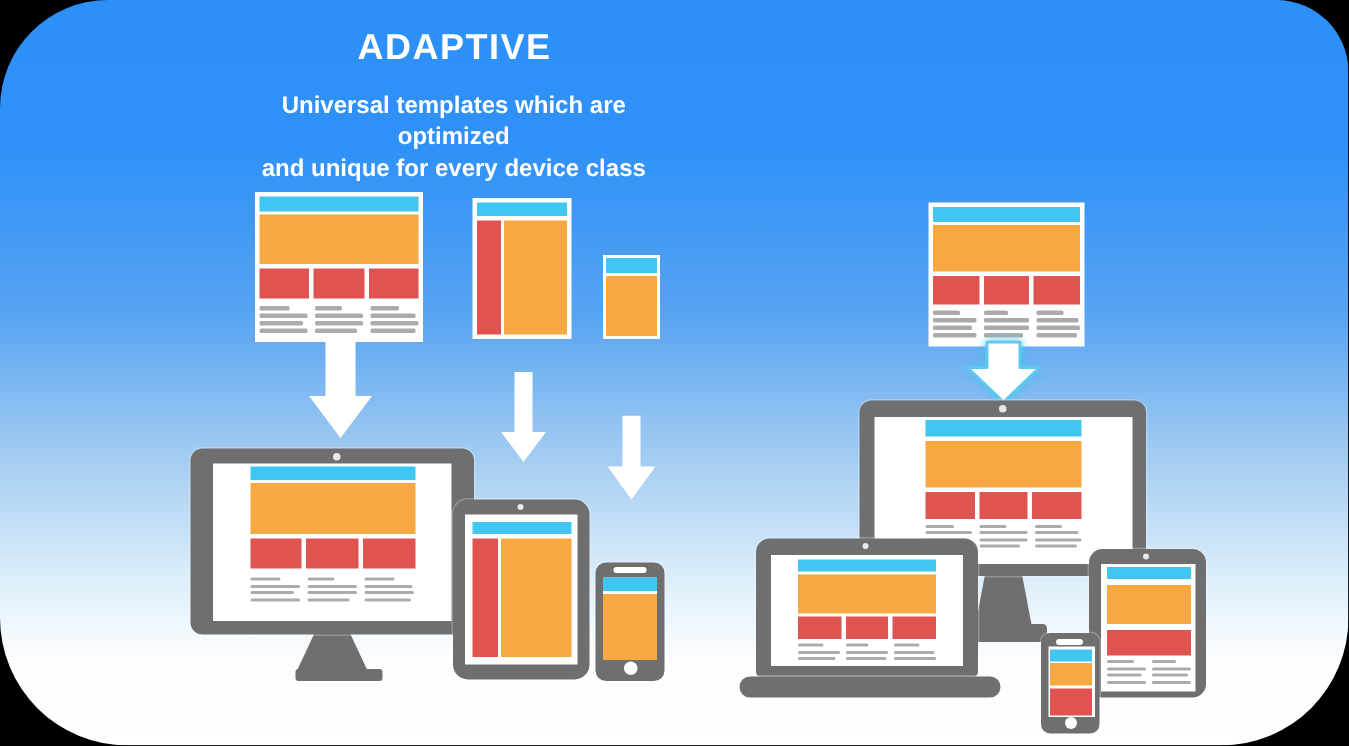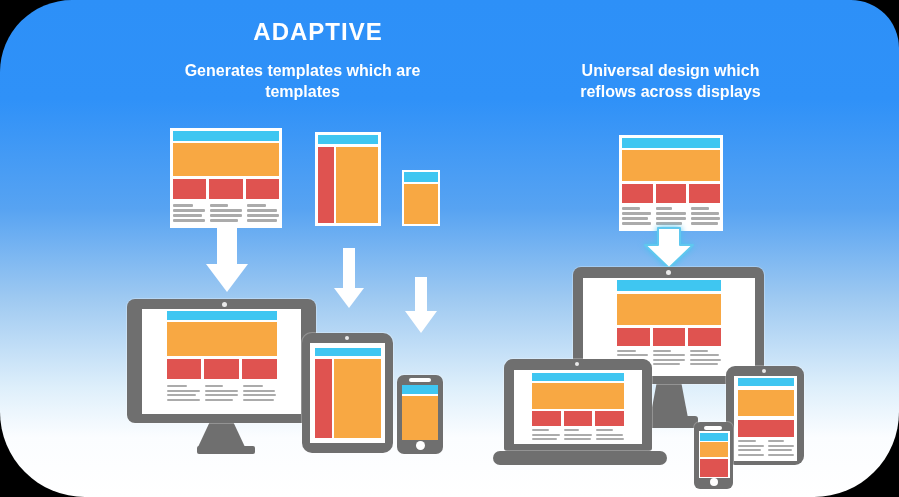--- a/index.html
+++ b/index.html
@@ -29,29 +29,26 @@
   .ln3{height:2px;margin-bottom:2.5px;}
   svg{display:block;}
 </style>
 </head>
 <body>
 
 <div class="canvas">
  <div class="panel">
 
   <div class="ab title" style="left:158px;top:18px;width:290px"></div>
-  <div class="ab title" style="left:173px;top:18px;width:290px">ADAPTIVE</div>
+  <div class="ab title" style="left:158px;top:18px;width:290px">ADAPTIVE</div>
   <div class="ab subtitle" style="left:150px;top:60px;width:305px">
-    <div>Generates templates which are templates</div>
-  </div>
-
-  <div class="ab subtitle" style="left:528px;top:60px;width:285px">
-    <div>Universal design which</div>
-    <div>reflows across displays</div>
-  </div>
+    <div>Universal templates which are optimized</div>
+    <div>and unique for every device class</div>
+  </div>
+
 
   <div class="ab tpl" style="left:170px;top:128px;width:112px;height:100px;padding:3px">
     <div class="c-cyan" style="height:10px;margin-bottom:2px"></div>
     <div class="c-orange" style="height:33px;margin-bottom:3px"></div>
     <div class="row3" style="height:20px;margin-bottom:5px;gap:3px">
       <div class="c-red"></div>
           <div class="c-red"></div>
           <div class="c-red"></div>
     </div>
     <div class="cols" style="gap:5px">

